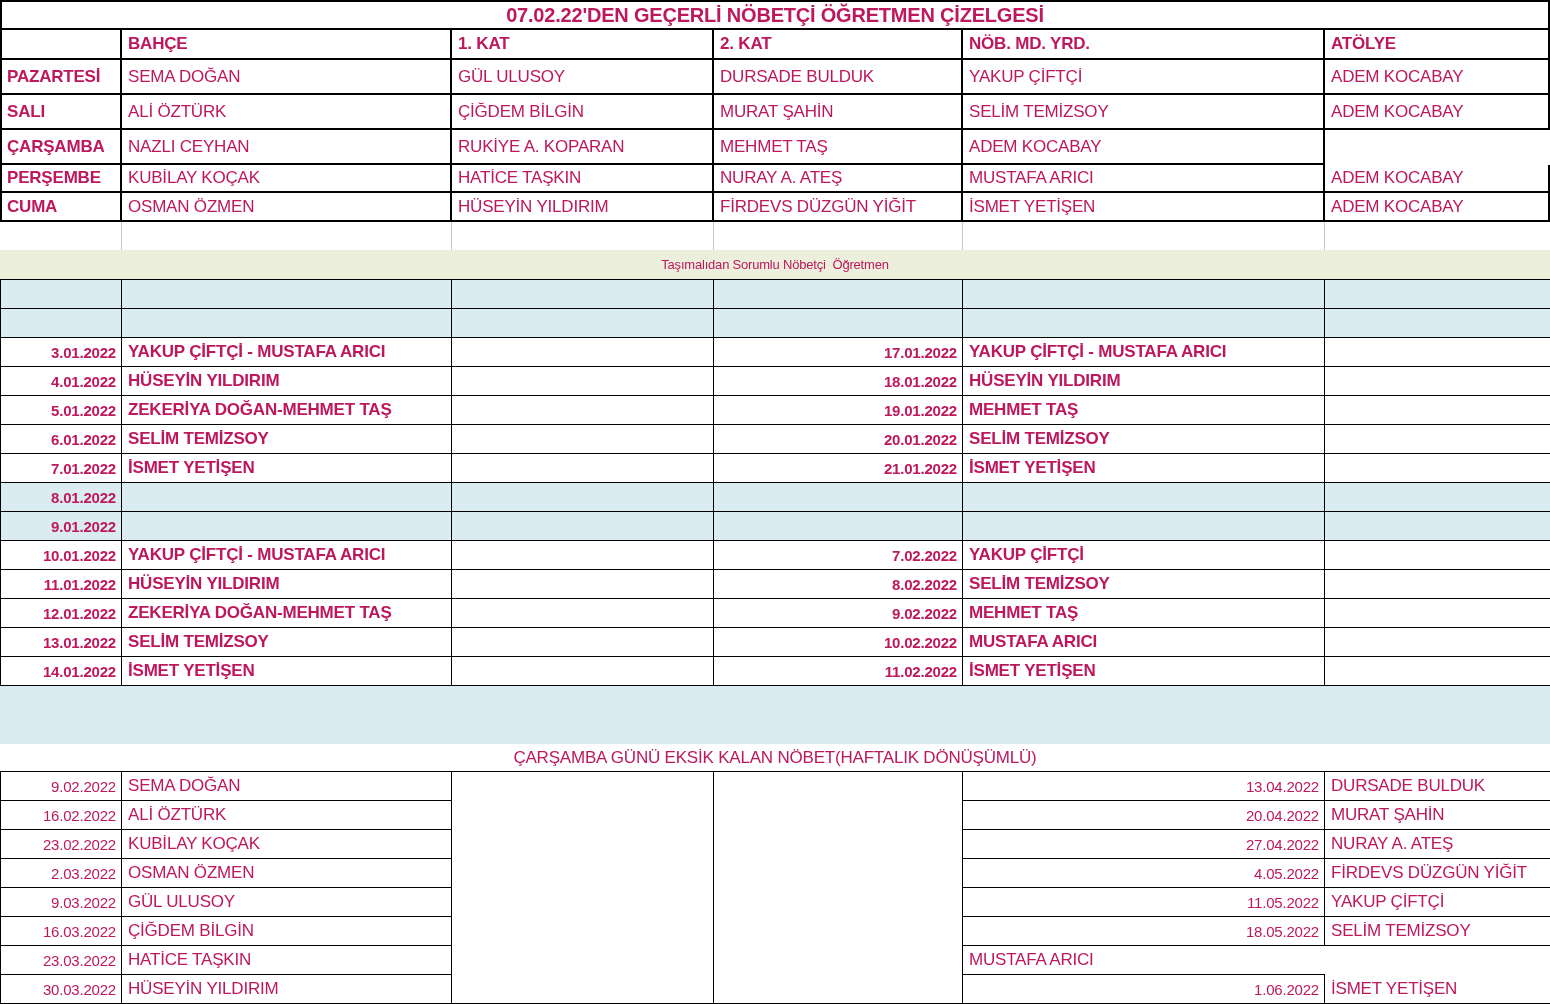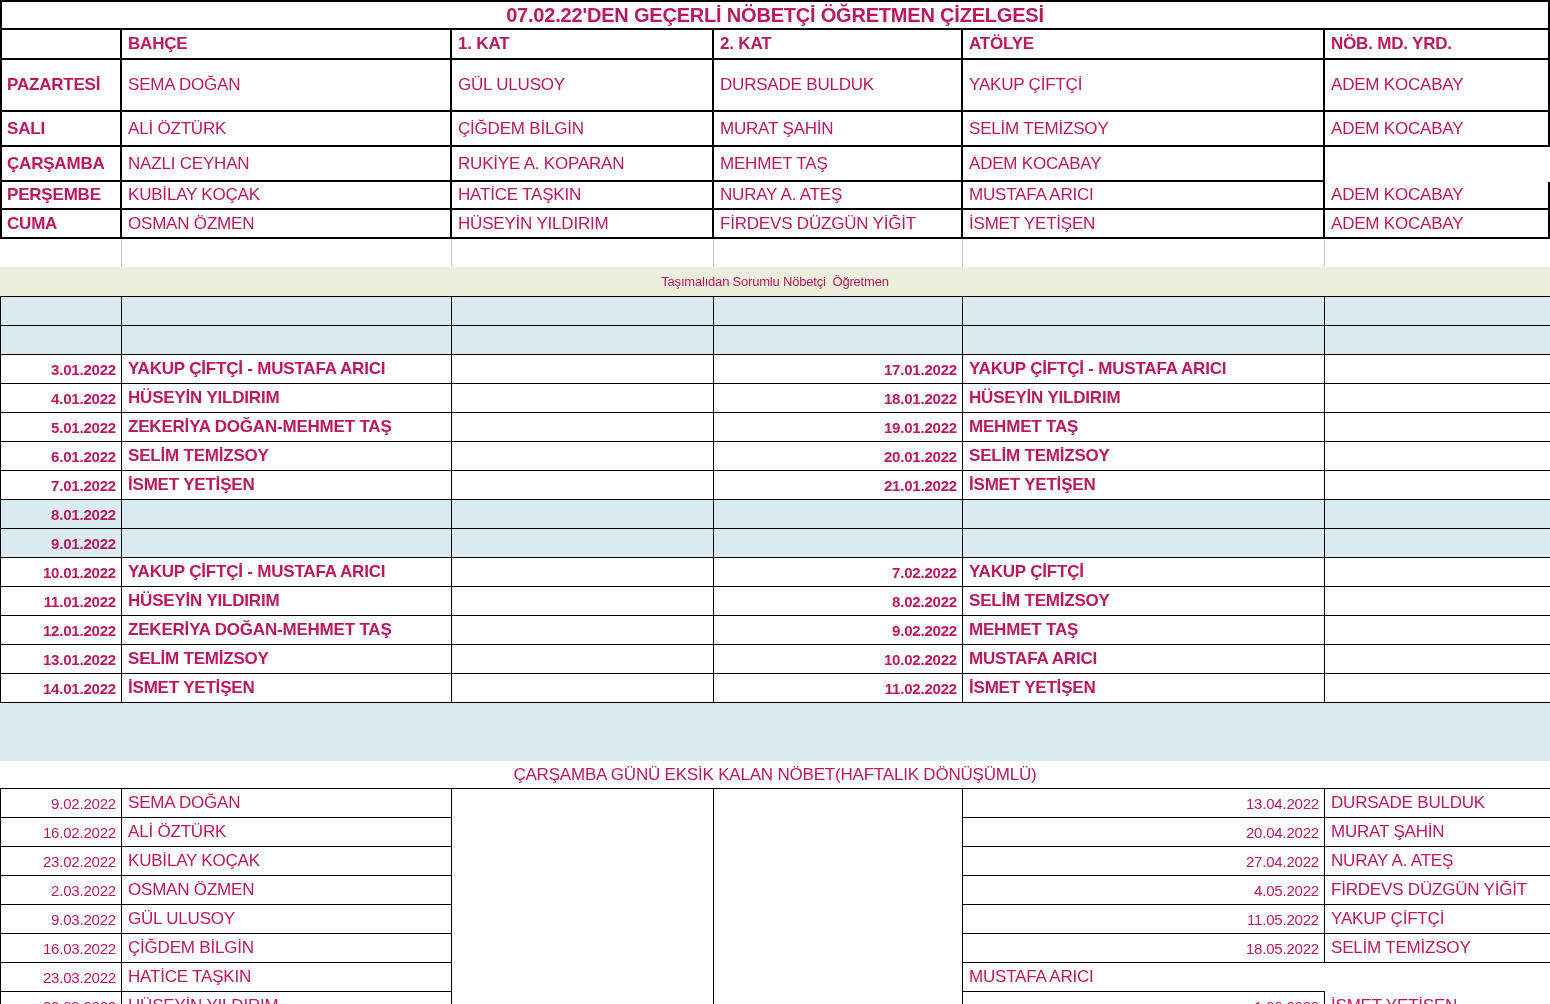--- a/index.html
+++ b/index.html
@@ -80,24 +80,24 @@
 
   <div class="tt">
     <div class="row title-row">
       <div class="c title-cell">07.02.22'DEN GEÇERLİ NÖBETÇİ ÖĞRETMEN ÇİZELGESİ</div>
     </div>
     <div class="row" style="height:30px">
       <div class="c hdr"></div>
       <div class="c hdr">BAHÇE</div>
       <div class="c hdr">1. KAT</div>
       <div class="c hdr">2. KAT</div>
+      <div class="c hdr">NÖB. MD. YRD.</div>
       <div class="c hdr">ATÖLYE</div>
-      <div class="c hdr">NÖB. MD. YRD.</div>
-    </div>
-    <div class="row" style="height:52px">
+    </div>
+    <div class="row" style="height:35px">
       <div class="c day">PAZARTESİ</div>
       <div class="c name">SEMA DOĞAN</div>
       <div class="c name">GÜL ULUSOY</div>
       <div class="c name">DURSADE BULDUK</div>
       <div class="c name">YAKUP ÇİFTÇİ</div>
       <div class="c name">ADEM KOCABAY</div>
     </div>
     <div class="row" style="height:35px">
       <div class="c day">SALI</div>
       <div class="c name">ALİ ÖZTÜRK</div>

